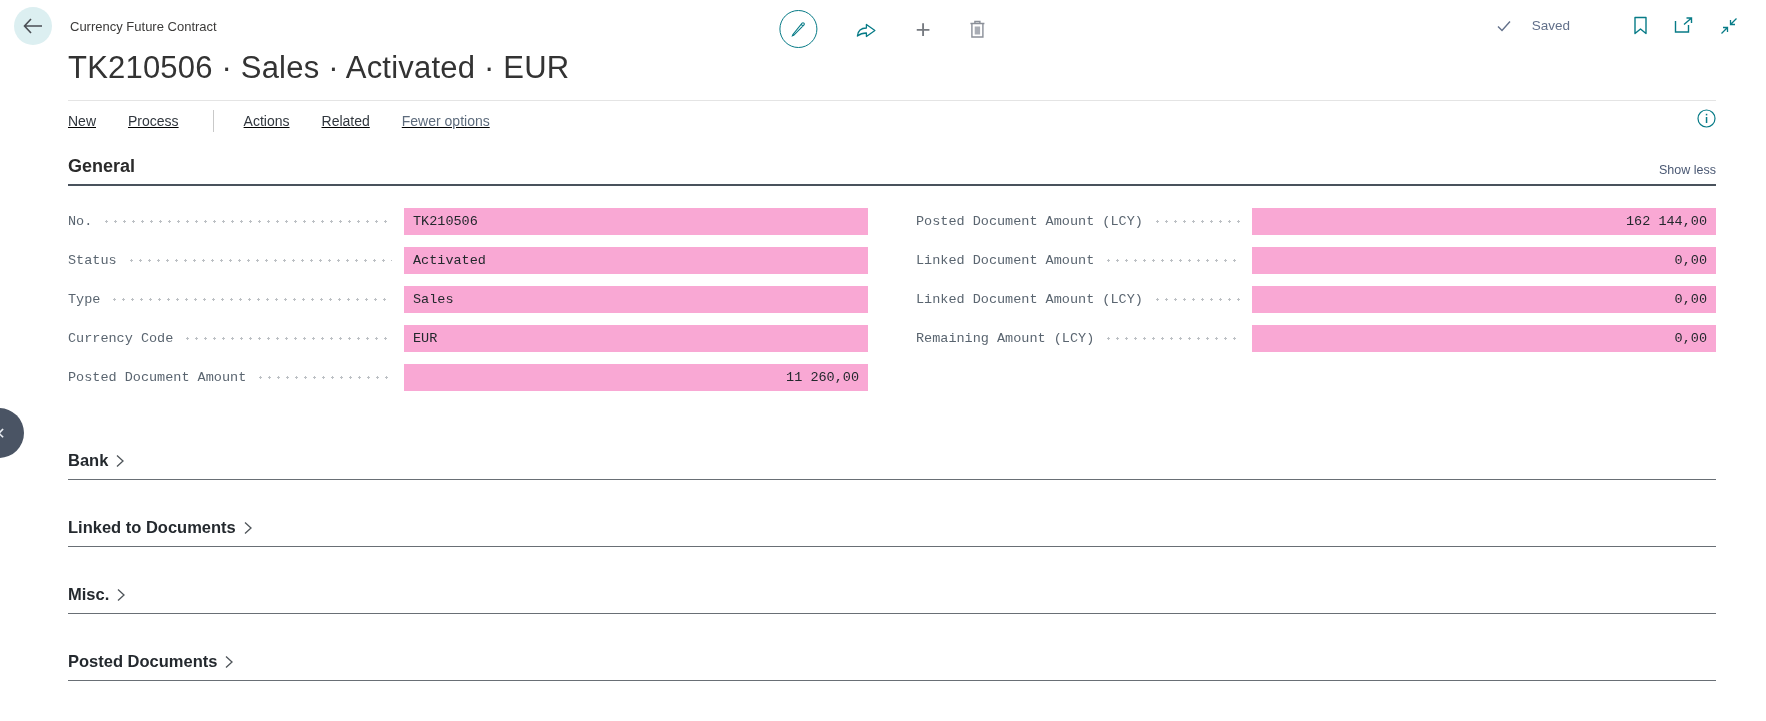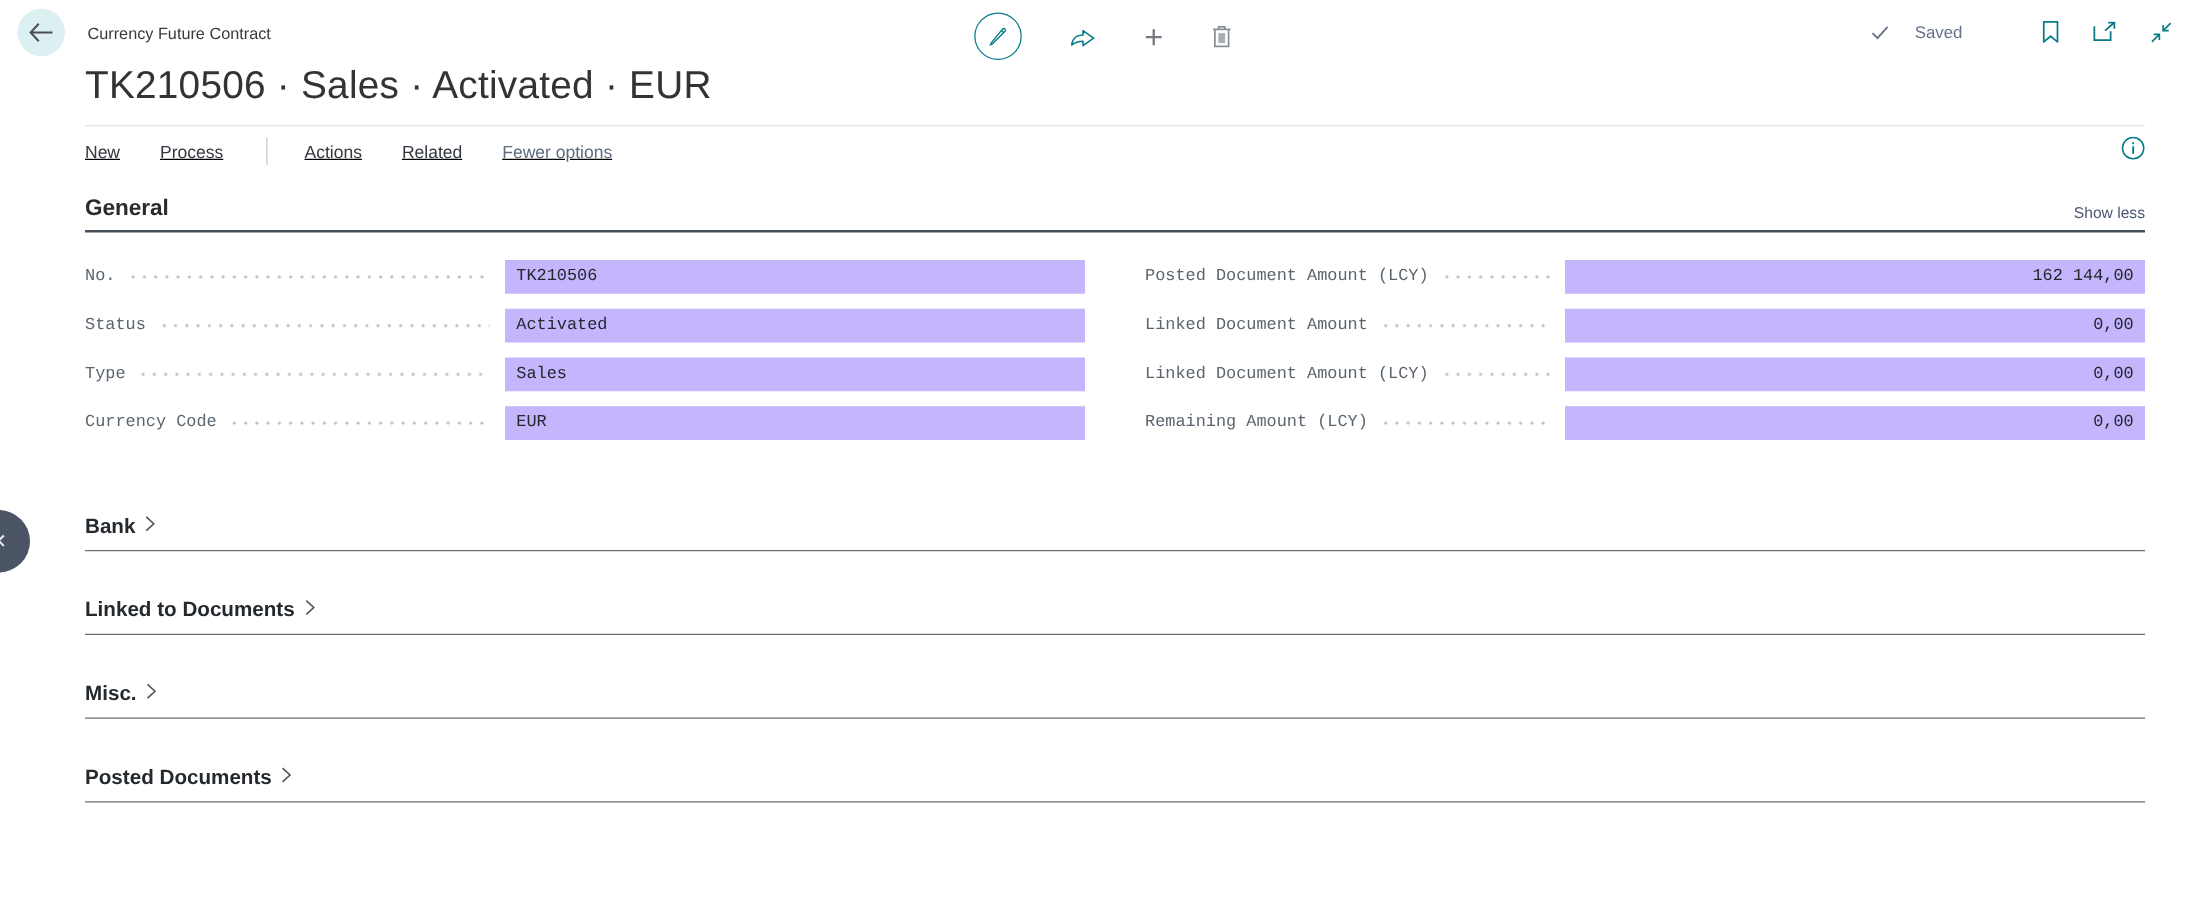--- a/index.html
+++ b/index.html
@@ -43,29 +43,29 @@
   .general-title { font-size: 18px; font-weight: 700; color: #2b2b2b; cursor: pointer; }
   .show-less { font-size: 12.5px; color: #4a5873; cursor: pointer; }
 
   .fields-grid { display: grid; grid-template-columns: 1fr 1fr; column-gap: 48px;
     margin-top: 22px; font-family: Liberation Mono, monospace; }
   .field-row { display: flex; align-items: center; margin-bottom: 12px; height: 27px; }
   .field-label { font-size: 13.5px; color: #5a6570; white-space: nowrap; }
   .dots { flex: 1; height: 3px; margin: 0 12px 0 10px; align-self: center;
     background-image: radial-gradient(circle, #bcc0c4 1.1px, transparent 1.3px);
     background-size: 9px 3px; background-repeat: repeat-x; background-position: left center; }
-  .field-value { width: 464px; height: 27px; line-height: 27px; background: #c4b5fd;
+  .field-value { width: 464px; height: 27px; line-height: 27px; background: #f9a8d4;
     font-size: 13.5px; color: #23282d; padding: 0 9px; overflow: hidden;
     white-space: nowrap; cursor: text; }
   .field-value.num { text-align: right; }
 
   
   .sections { margin: 48px 50px 0 68px; }
   .fasttab { padding-bottom: 9px; border-bottom: 1px solid #696f75; margin-bottom: 38px;
-    display: flex; align-items: flex-start; cursor: pointer; }
+    display: flex; align-items: center; cursor: pointer; }
   .fasttab-title { font-size: 16.5px; font-weight: 700; color: #24292e; }
   .chev { margin-left: 7px; display: inline-flex; }
 
   
   .side-handle { position: absolute; left: -26px; top: 408px; width: 50px; height: 50px;
     border-radius: 50%; background: #4a5464; border: none; color: #e8ecf2;
     font-size: 16px; cursor: pointer; }
 
   svg { display: block; }
 </style>
@@ -186,20 +186,25 @@
       <div class="field-row">
         <span class="field-label">Type</span>
         <span class="dots"></span>
         <div class="field-value">Sales</div>
       </div>
       <div class="field-row">
         <span class="field-label">Currency Code</span>
         <span class="dots"></span>
         <div class="field-value">EUR</div>
       </div>
+      <div class="field-row">
+        <span class="field-label">Posted Document Amount</span>
+        <span class="dots"></span>
+        <div class="field-value num">11 260,00</div>
+      </div>
     </div>
 
     <div class="fields-col">
       <div class="field-row">
         <span class="field-label">Posted Document Amount (LCY)</span>
         <span class="dots"></span>
         <div class="field-value num">162 144,00</div>
       </div>
       <div class="field-row">
         <span class="field-label">Linked Document Amount</span>

